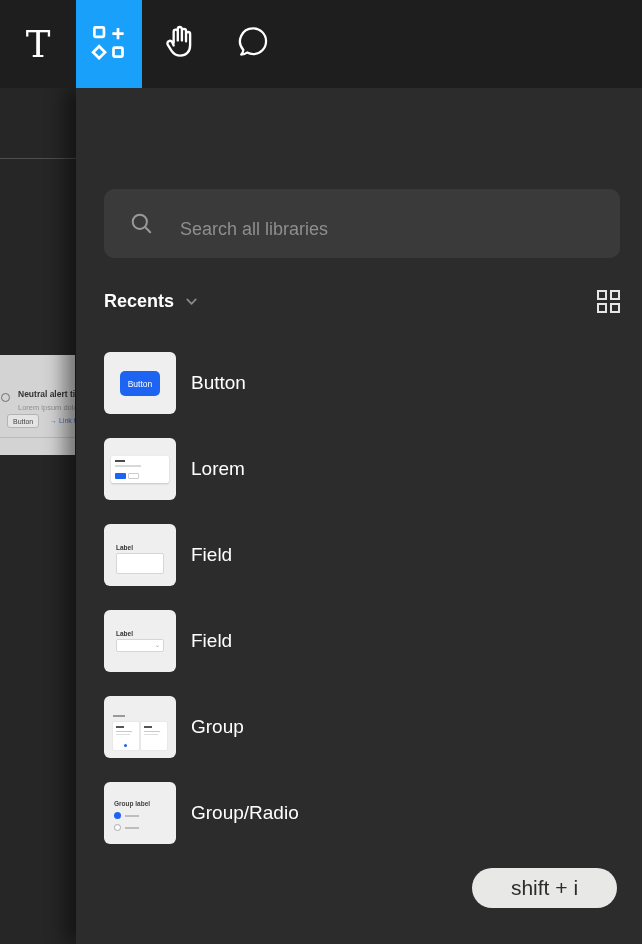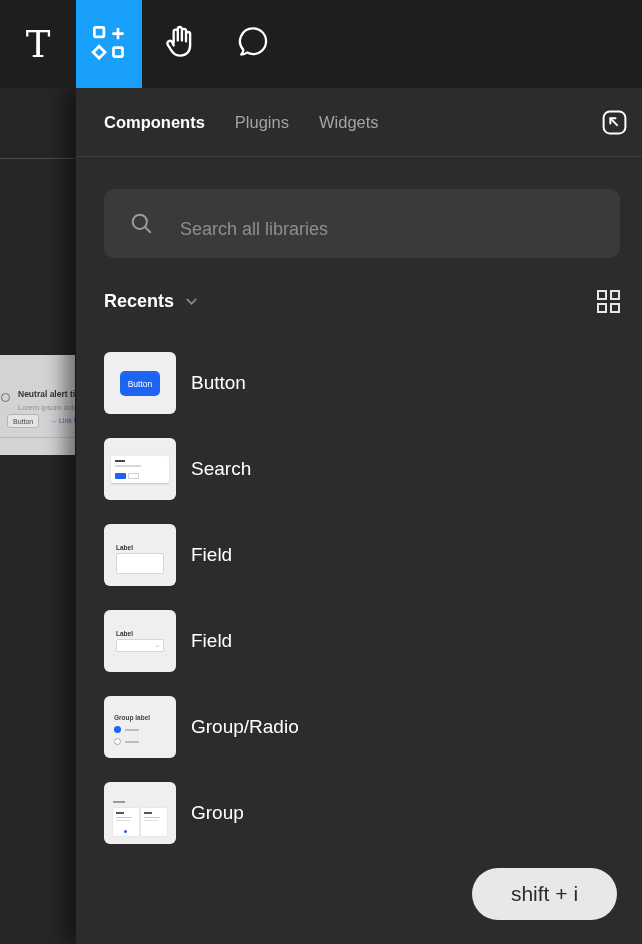--- a/index.html
+++ b/index.html
@@ -83,21 +83,21 @@
   .tg-b2 { left:3px; top:9px; width:16px; height:1px; background:#c9c9c9; }
   .tg-b3 { left:3px; top:12px; width:14px; height:1px; background:#ddd; }
   .tg-dot { left:11px; bottom:3px; width:3px; height:3px; background:#1d64f2; border-radius:50%; }
   .tr-label { left:10px; top:18px; font-size:6.5px; font-weight:700; color:#444; }
   .tr-row { left:10px; display:flex; align-items:center; gap:4px; }
   .tr-row.r1 { top:30px; } .tr-row.r2 { top:42px; }
   .tr-on { width:7px; height:7px; border-radius:50%; background:#1d64f2; flex:none; }
   .tr-off { width:7px; height:7px; border-radius:50%; background:#fff; border:1px solid #aaa; flex:none; }
   .tr-bar { width:14px; height:2px; background:#bdbdbd; }
 
-  .badge { position:absolute; left:396px; top:780px; width:145px; height:52px;
+  .badge { position:absolute; left:396px; top:780px; width:145px; height:40px;
     border-radius:26px; background:#e8e8e7; display:flex; align-items:center;
     justify-content:center; font-size:21px; color:#2c2c2c; z-index:8; }
 </style>
 </head>
 <body>
 
 <div class="app">
 
   <div class="toolbar">
     <div class="tool tool-text">
@@ -136,32 +136,20 @@
       <div class="alert-title">Neutral alert title</div>
       <div class="alert-body">Lorem ipsum dolor amet conse</div>
       <div class="alert-chip">Button</div>
       <div class="alert-link">→ Link text</div>
       <div class="alert-divider"></div>
     </div>
   </div>
 
   <div class="panel">
 
-    <div class="tabs">
-      <span class="tab active">Components</span>
-      <span class="tab">Plugins</span>
-      <span class="tab">Widgets</span>
-      <span class="popout">
-        <svg width="27" height="27" viewBox="0 0 26 26" fill="none" stroke="#ffffff" stroke-width="1.9" stroke-linecap="round" stroke-linejoin="round">
-          <rect x="2.5" y="2.5" width="21" height="21" rx="6"></rect>
-          <path d="M15.5 15.5 L9 9"></path>
-          <polyline points="9,14 9,9 14,9"></polyline>
-        </svg>
-      </span>
-    </div>
 
     <div class="search">
       <span style="display:flex;">
         <svg width="24" height="24" viewBox="0 0 22 22" fill="none" stroke="#9a9a9a" stroke-width="1.8" stroke-linecap="round">
           <circle cx="9" cy="9" r="6.5"></circle>
           <path d="M14 14 L18.5 18.5"></path>
         </svg>
       </span>
       <input type="text" value="" placeholder="Search all libraries" style="">
     </div>
@@ -192,73 +180,73 @@
 
       <div class="item">
         <div class="thumb">
           <div class="t-modal">
             <div class="tm-l1"></div>
               <div class="tm-l2"></div>
             <div class="tm-b1"></div>
               <div class="tm-b2"></div>
           </div>
         </div>
-        <span class="item-label">Search</span>
+        <span class="item-label">Lorem</span>
       </div>
 
       <div class="item">
         <div class="thumb">
           <div class="tf-label">Label</div>
           <div class="tf-input"></div>
         </div>
         <span class="item-label">Field</span>
       </div>
 
       <div class="item">
         <div class="thumb">
           <div class="tf-label">Label</div>
           <div class="tf-input-sm">
             <span class="tf-caret">⌄</span>
           </div>
         </div>
         <span class="item-label">Field</span>
       </div>
 
-
-      <div class="item">
-        <div class="thumb">
-          <div class="tr-label">Group label</div>
-          <div class="tr-row r1">
-              <span class="tr-on"></span>
-              <span class="tr-bar"></span>
-            </div>
-          <div class="tr-row r2">
-              <span class="tr-off"></span>
-              <span class="tr-bar"></span>
-            </div>
-        </div>
-        <span class="item-label">Group/Radio</span>
-      </div>
 
       <div class="item">
         <div class="thumb">
           <div class="tg-label"></div>
           <div class="tg-card c1">
               <div class="tg-b1"></div>
               <div class="tg-b2"></div>
               <div class="tg-b3"></div>
               <div class="tg-dot"></div>
             </div>
           <div class="tg-card c2">
               <div class="tg-b1"></div>
               <div class="tg-b2"></div>
               <div class="tg-b3"></div>
             </div>
         </div>
         <span class="item-label">Group</span>
       </div>
 
+      <div class="item">
+        <div class="thumb">
+          <div class="tr-label">Group label</div>
+          <div class="tr-row r1">
+              <span class="tr-on"></span>
+              <span class="tr-bar"></span>
+            </div>
+          <div class="tr-row r2">
+              <span class="tr-off"></span>
+              <span class="tr-bar"></span>
+            </div>
+        </div>
+        <span class="item-label">Group/Radio</span>
+      </div>
+
     </div>
 
     <div class="badge">shift + i</div>
 
   </div>
 </div>
 
 </body></html>

